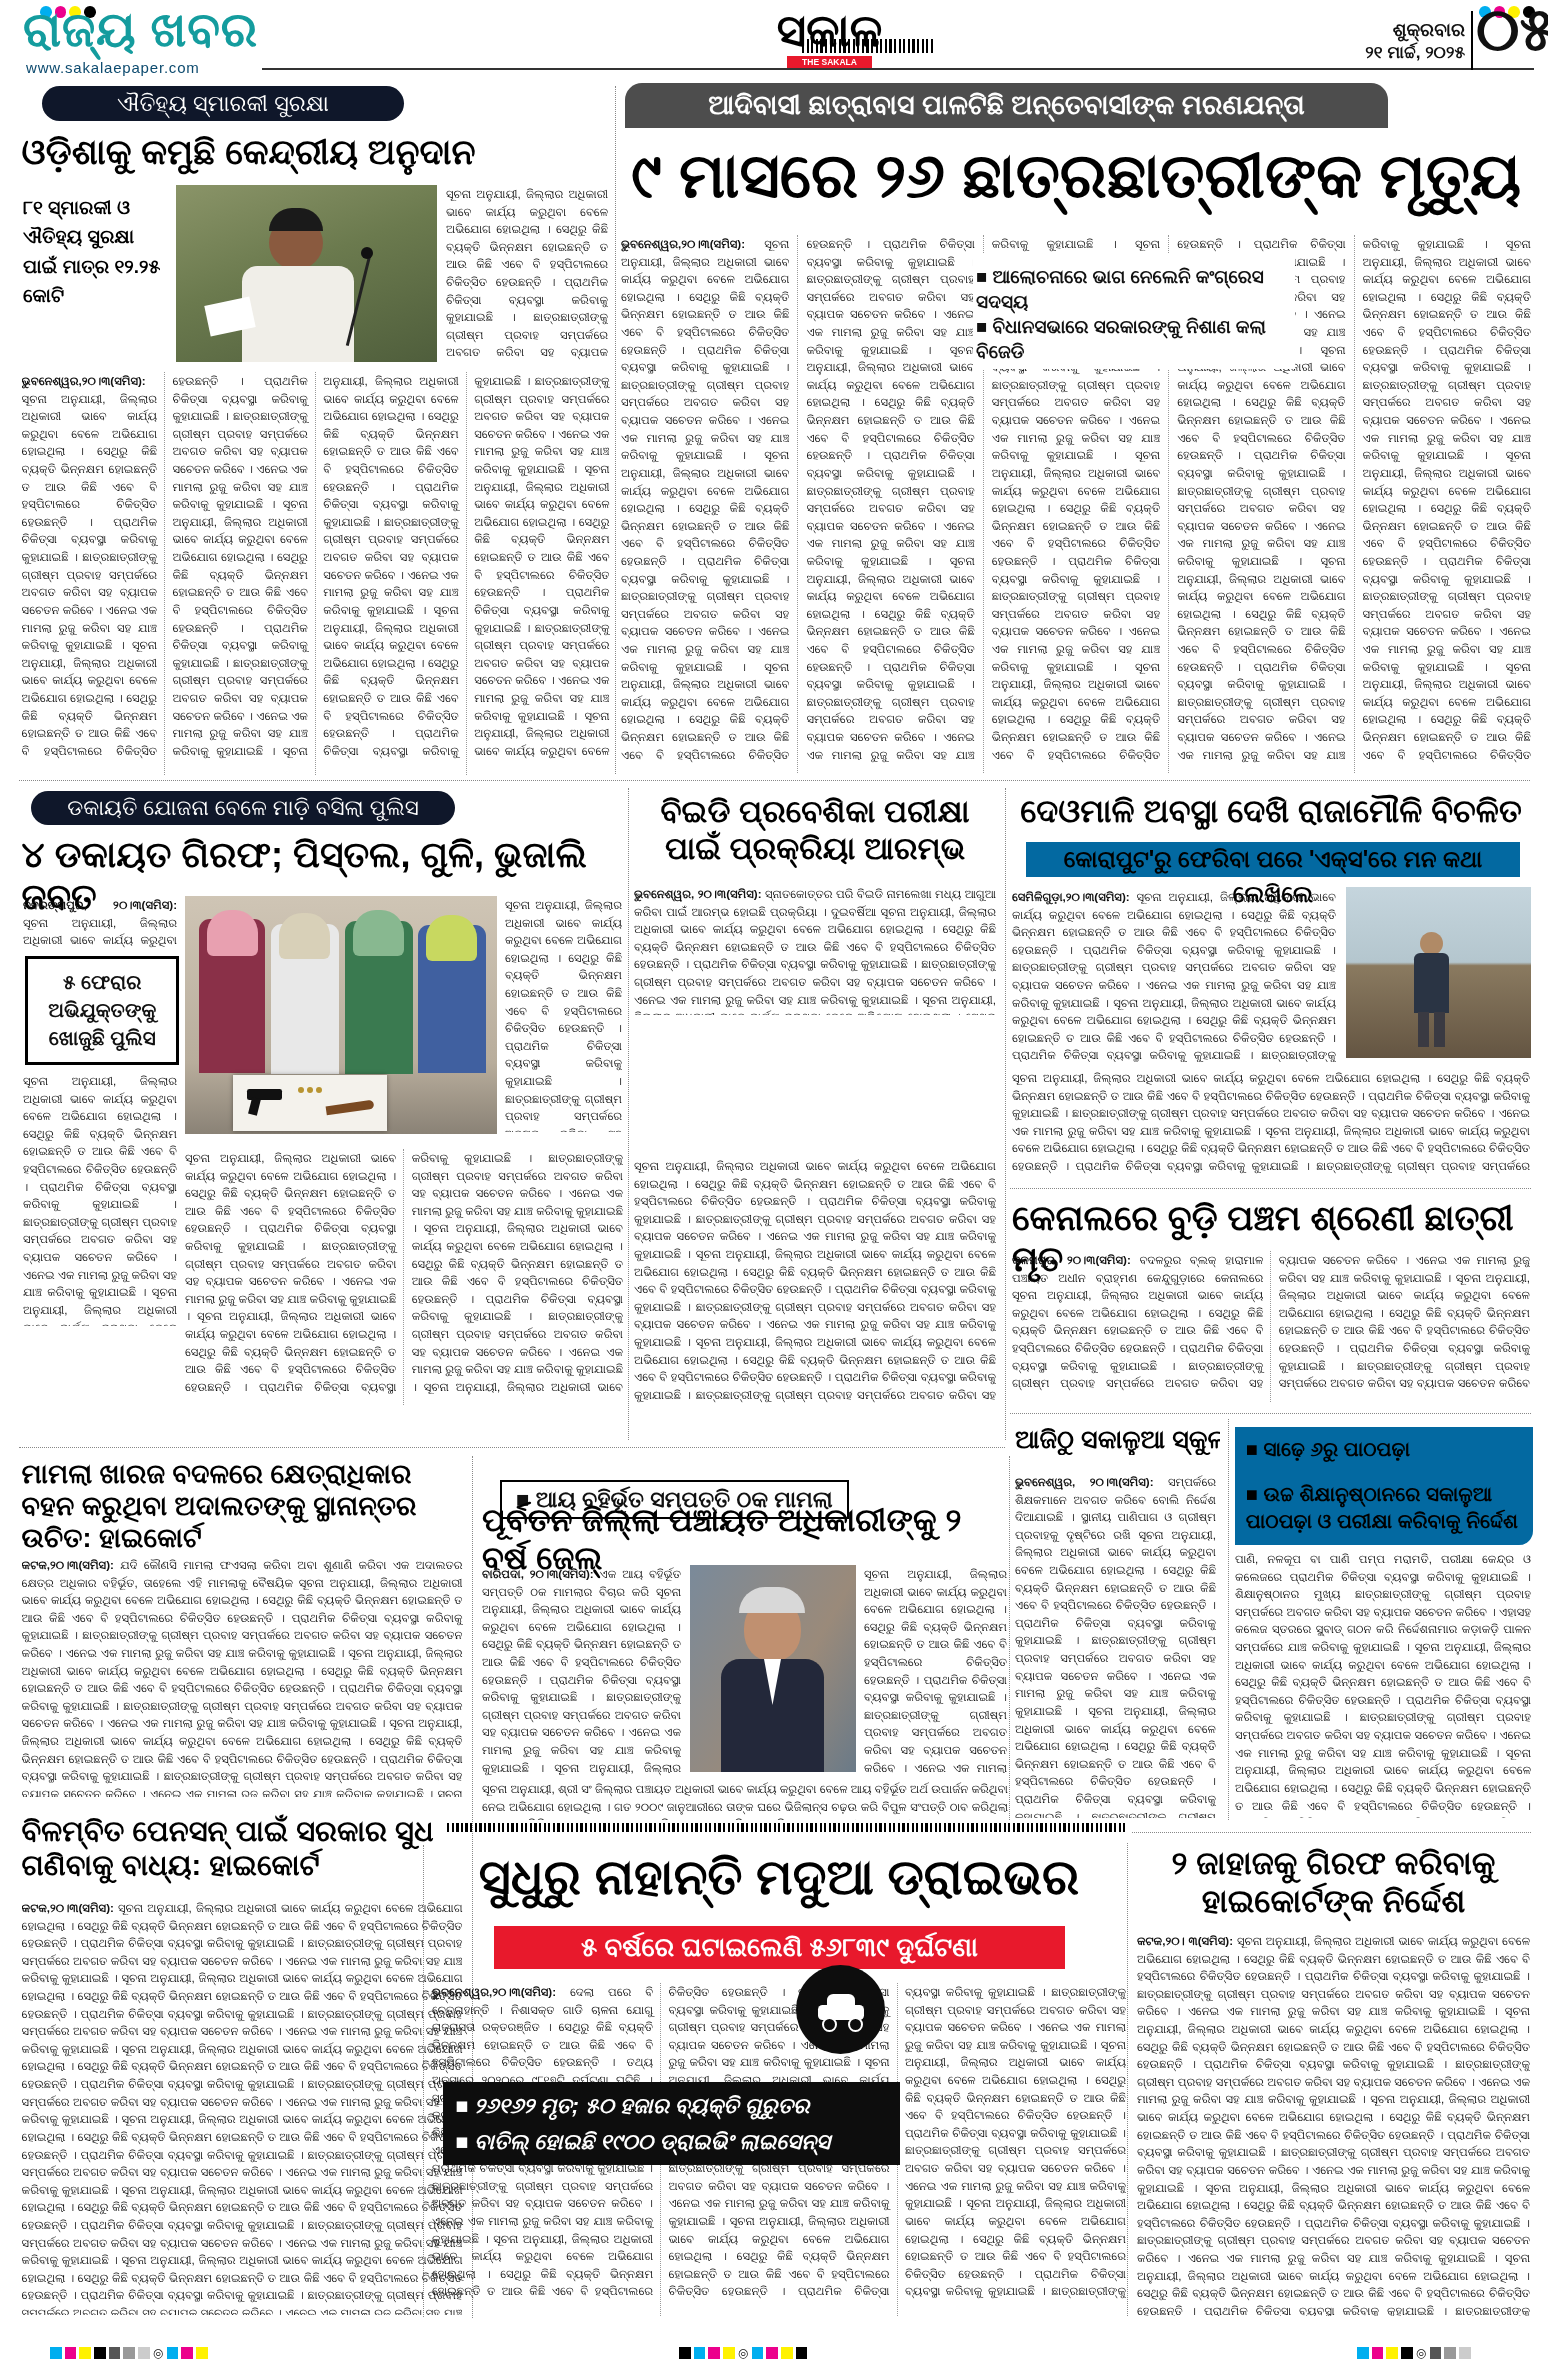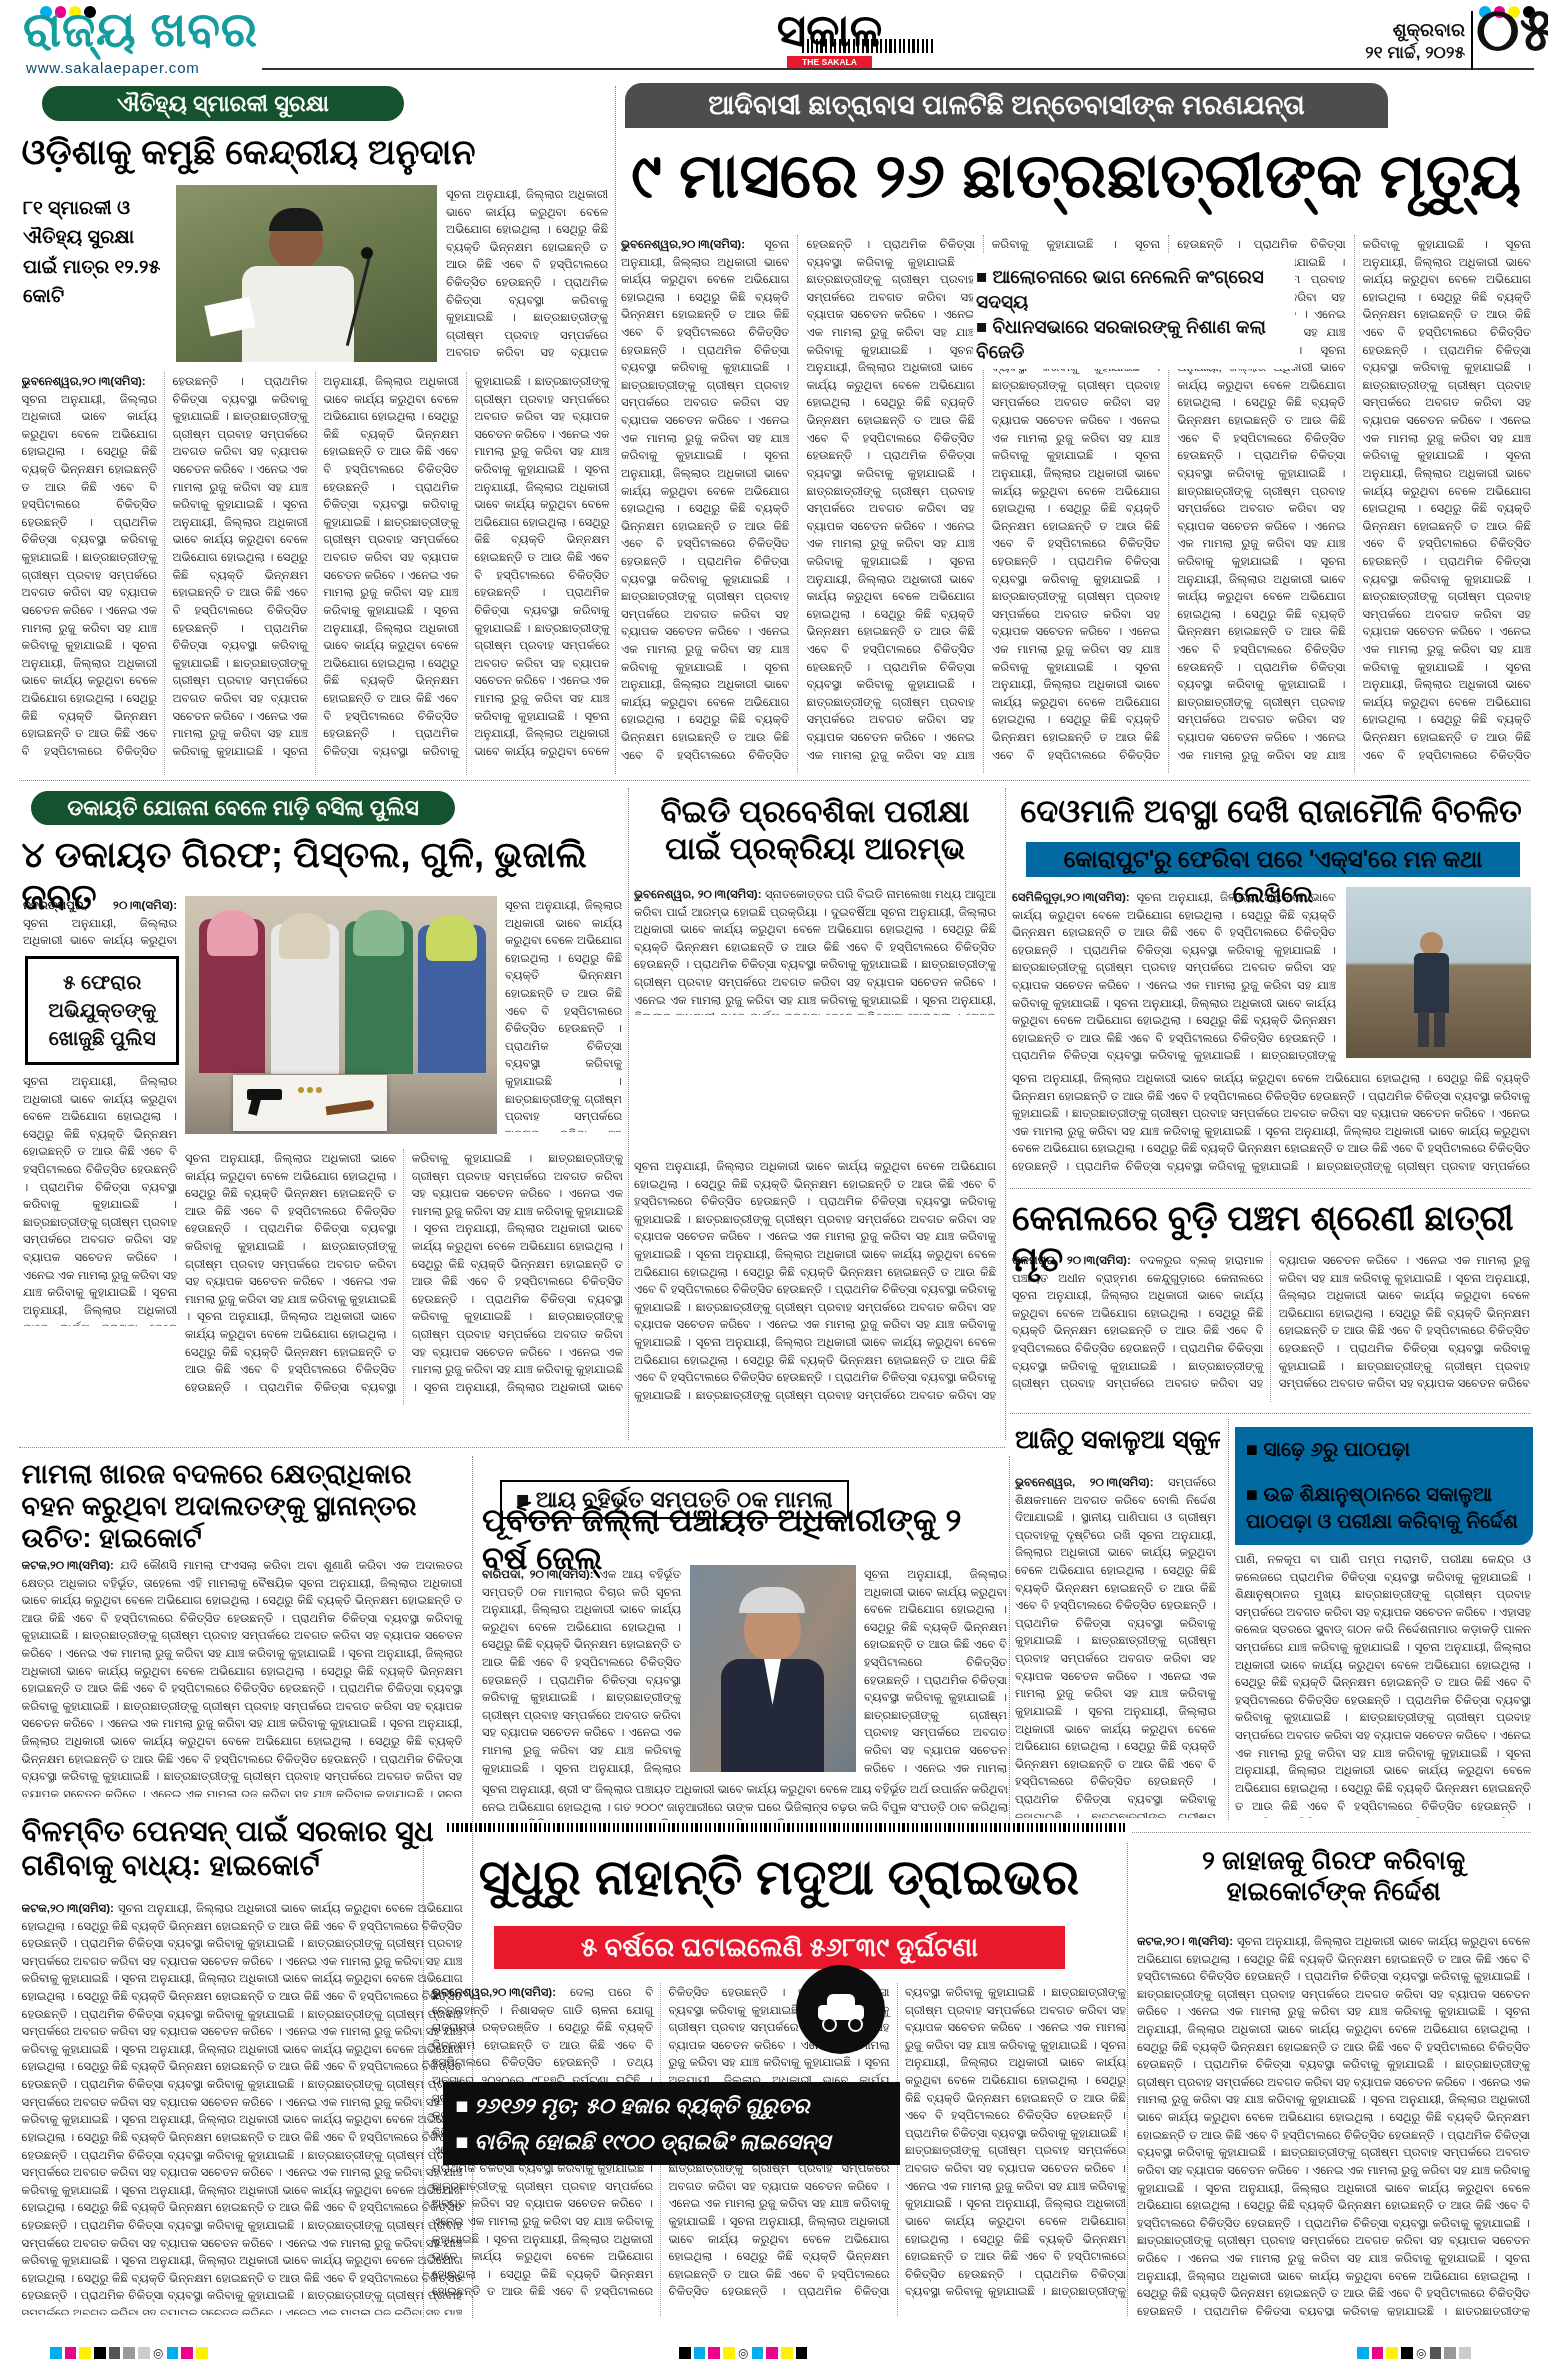--- a/index.html
+++ b/index.html
@@ -1,21 +1,21 @@
 <!DOCTYPE html>
 <html style="font-size:12.3px"><head>
 <meta charset="utf-8">
 <style>
   html,body{margin:0;padding:0;background:#f2f2f2;}
   #page{position:relative;width:1548px;height:2377px;background:#ffffff;overflow:hidden;
         font-family:"Liberation Sans","DejaVu Sans",sans-serif;color:#111;}
   .abs{position:absolute;}
   .hl{font-weight:bold;color:#000;line-height:1.18;}
   .center{text-align:center;}
-  .pill{background:#14532d;color:#fff;font-weight:bold;text-align:center;border-radius:21.6px;}
+  .pill{background:#0f172a;color:#fff;font-weight:normal;text-align:center;border-radius:21.6px;}
   .strapgray{background:#4d4d4d;color:#fff;font-weight:bold;text-align:center;border-radius:17px 17px 0 0;}
   .graybox{background:#0369a1;color:#000;font-weight:bold;}
   .redstrap{background:#e8192c;color:#fff;font-weight:bold;text-align:center;}
   .blackbox{background:#0d0d0d;color:#fff;font-weight:bold;}
   .body{ text-align:justify;font-size:11.6px;line-height:1.52;color:#101010;overflow:hidden;}
   .body .dl{font-weight:bold;}
   .c2{column-count:2;column-gap:15.4px;column-rule:1.5px dotted #999;}
   .c3{column-count:3;column-gap:15.4px;column-rule:1.5px dotted #999;}
   .c4{column-count:4;column-gap:15.4px;column-rule:1.5px dotted #999;}
   .c5{column-count:5;column-gap:17px;column-rule:1.5px dotted #999;}
@@ -240,21 +240,21 @@
     <div style="position:absolute;left:26px;top:52px;width:10.8px;height:10.8px;border-radius:50%;background:#0d0d0d;border:2.3px solid #fff;"></div>
     <div style="position:absolute;left:52px;top:52px;width:10.8px;height:10.8px;border-radius:50%;background:#0d0d0d;border:2.3px solid #fff;"></div>
   </div>
   <div class="abs blackbox" style="left:443px;top:2082px;width:432px;padding:9.3px 12.3px;font-style:italic;">
     <div class="bull" style="font-size:21.6px;color:#fff;">■ ୨୬୧୬୨ ମୃତ; ୫୦ ହଜାର ବ୍ୟକ୍ତି ଗୁରୁତର</div>
     <div class="bull" style="font-size:21.6px;color:#fff;margin-top:6.2px;">■ ବାତିଲ୍ ହୋଇଛି ୧୯୦୦ ଡ୍ରାଇଭିଂ ଲାଇସେନ୍ସ</div>
   </div>
 
   <div class="abs doth" style="left:1132px;top:1832px;width:399px;"></div>
   <div class="abs dotv" style="left:1127px;top:1843px;height:473px;"></div>
-  <div class="abs hl center" style="left:1137px;top:1845px;width:393px;font-size:26px;">୨ ଜାହାଜକୁ ଗିରଫ କରିବାକୁ ହାଇକୋର୍ଟଙ୍କ ନିର୍ଦ୍ଦେଶ</div>
+  <div class="abs hl center" style="left:1137px;top:1845px;width:393px;font-size:32px;">୨ ଜାହାଜକୁ ଗିରଫ କରିବାକୁ ହାଇକୋର୍ଟଙ୍କ ନିର୍ଦ୍ଦେଶ</div>
   <div class="body abs" style="left:1137px;top:1932px;width:393px;height:384px;">
     <span class="dl">କଟକ,୨୦। ୩(ସମିସ): </span>
     <span>ସୂଚନା ଅନୁଯାୟୀ, ଜିଲ୍ଲାର ଅଧିକାରୀ ଭାବେ କାର୍ଯ୍ୟ କରୁଥିବା ବେଳେ ଅଭିଯୋଗ ହୋଇଥିଲା । ସେଥିରୁ କିଛି ବ୍ୟକ୍ତି ଭିନ୍ନକ୍ଷମ ହୋଇଛନ୍ତି ତ ଆଉ କିଛି ଏବେ ବି ହସ୍ପିଟାଲରେ ଚିକିତ୍ସିତ ହେଉଛନ୍ତି । ପ୍ରାଥମିକ ଚିକିତ୍ସା ବ୍ୟବସ୍ଥା କରିବାକୁ କୁହାଯାଇଛି । ଛାତ୍ରଛାତ୍ରୀଙ୍କୁ ଗ୍ରୀଷ୍ମ ପ୍ରବାହ ସମ୍ପର୍କରେ ଅବଗତ କରିବା ସହ ବ୍ୟାପକ ସଚେତନ କରିବେ । ଏନେଇ ଏକ ମାମଲା ରୁଜୁ କରିବା ସହ ଯାଞ୍ଚ କରିବାକୁ କୁହାଯାଇଛି । ସୂଚନା ଅନୁଯାୟୀ, ଜିଲ୍ଲାର ଅଧିକାରୀ ଭାବେ କାର୍ଯ୍ୟ କରୁଥିବା ବେଳେ ଅଭିଯୋଗ ହୋଇଥିଲା । ସେଥିରୁ କିଛି ବ୍ୟକ୍ତି ଭିନ୍ନକ୍ଷମ ହୋଇଛନ୍ତି ତ ଆଉ କିଛି ଏବେ ବି ହସ୍ପିଟାଲରେ ଚିକିତ୍ସିତ ହେଉଛନ୍ତି । ପ୍ରାଥମିକ ଚିକିତ୍ସା ବ୍ୟବସ୍ଥା କରିବାକୁ କୁହାଯାଇଛି । ଛାତ୍ରଛାତ୍ରୀଙ୍କୁ ଗ୍ରୀଷ୍ମ ପ୍ରବାହ ସମ୍ପର୍କରେ ଅବଗତ କରିବା ସହ ବ୍ୟାପକ ସଚେତନ କରିବେ । ଏନେଇ ଏକ ମାମଲା ରୁଜୁ କରିବା ସହ ଯାଞ୍ଚ କରିବାକୁ କୁହାଯାଇଛି । ସୂଚନା ଅନୁଯାୟୀ, ଜିଲ୍ଲାର ଅଧିକାରୀ ଭାବେ କାର୍ଯ୍ୟ କରୁଥିବା ବେଳେ ଅଭିଯୋଗ ହୋଇଥିଲା । ସେଥିରୁ କିଛି ବ୍ୟକ୍ତି ଭିନ୍ନକ୍ଷମ ହୋଇଛନ୍ତି ତ ଆଉ କିଛି ଏବେ ବି ହସ୍ପିଟାଲରେ ଚିକିତ୍ସିତ ହେଉଛନ୍ତି । ପ୍ରାଥମିକ ଚିକିତ୍ସା ବ୍ୟବସ୍ଥା କରିବାକୁ କୁହାଯାଇଛି । ଛାତ୍ରଛାତ୍ରୀଙ୍କୁ ଗ୍ରୀଷ୍ମ ପ୍ରବାହ ସମ୍ପର୍କରେ ଅବଗତ କରିବା ସହ ବ୍ୟାପକ ସଚେତନ କରିବେ । ଏନେଇ ଏକ ମାମଲା ରୁଜୁ କରିବା ସହ ଯାଞ୍ଚ କରିବାକୁ କୁହାଯାଇଛି । ସୂଚନା ଅନୁଯାୟୀ, ଜିଲ୍ଲାର ଅଧିକାରୀ ଭାବେ କାର୍ଯ୍ୟ କରୁଥିବା ବେଳେ ଅଭିଯୋଗ ହୋଇଥିଲା । ସେଥିରୁ କିଛି ବ୍ୟକ୍ତି ଭିନ୍ନକ୍ଷମ ହୋଇଛନ୍ତି ତ ଆଉ କିଛି ଏବେ ବି ହସ୍ପିଟାଲରେ ଚିକିତ୍ସିତ ହେଉଛନ୍ତି । ପ୍ରାଥମିକ ଚିକିତ୍ସା ବ୍ୟବସ୍ଥା କରିବାକୁ କୁହାଯାଇଛି । ଛାତ୍ରଛାତ୍ରୀଙ୍କୁ ଗ୍ରୀଷ୍ମ ପ୍ରବାହ ସମ୍ପର୍କରେ ଅବଗତ କରିବା ସହ ବ୍ୟାପକ ସଚେତନ କରିବେ । ଏନେଇ ଏକ ମାମଲା ରୁଜୁ କରିବା ସହ ଯାଞ୍ଚ କରିବାକୁ କୁହାଯାଇଛି । ସୂଚନା ଅନୁଯାୟୀ, ଜିଲ୍ଲାର ଅଧିକାରୀ ଭାବେ କାର୍ଯ୍ୟ କରୁଥିବା ବେଳେ ଅଭିଯୋଗ ହୋଇଥିଲା । ସେଥିରୁ କିଛି ବ୍ୟକ୍ତି ଭିନ୍ନକ୍ଷମ ହୋଇଛନ୍ତି ତ ଆଉ କିଛି ଏବେ ବି ହସ୍ପିଟାଲରେ ଚିକିତ୍ସିତ ହେଉଛନ୍ତି । ପ୍ରାଥମିକ ଚିକିତ୍ସା ବ୍ୟବସ୍ଥା କରିବାକୁ କୁହାଯାଇଛି । ଛାତ୍ରଛାତ୍ରୀଙ୍କୁ ଗ୍ରୀଷ୍ମ ପ୍ରବାହ ସମ୍ପର୍କରେ ଅବଗତ କରିବା ସହ ବ୍ୟାପକ ସଚେତନ କରିବେ । ଏନେଇ ଏକ ମାମଲା ରୁଜୁ କରିବା ସହ ଯାଞ୍ଚ କରିବାକୁ କୁହାଯାଇଛି । ସୂଚନା ଅନୁଯାୟୀ, ଜିଲ୍ଲାର ଅଧିକାରୀ ଭାବେ କାର୍ଯ୍ୟ କରୁଥିବା ବେଳେ ଅଭିଯୋଗ ହୋଇଥିଲା । ସେଥିରୁ କିଛି ବ୍ୟକ୍ତି ଭିନ୍ନକ୍ଷମ ହୋଇଛନ୍ତି ତ ଆଉ କିଛି ଏବେ ବି ହସ୍ପିଟାଲରେ ଚିକିତ୍ସିତ ହେଉଛନ୍ତି । ପ୍ରାଥମିକ ଚିକିତ୍ସା ବ୍ୟବସ୍ଥା କରିବାକୁ କୁହାଯାଇଛି । ଛାତ୍ରଛାତ୍ରୀଙ୍କୁ ଗ୍ରୀଷ୍ମ ପ୍ରବାହ ସମ୍ପର୍କରେ ଅବଗତ କରିବା ସହ ବ୍ୟାପକ ସଚେତନ କରିବେ । ଏନେଇ ଏକ ମାମଲା ରୁଜୁ କରିବା ସହ ଯାଞ୍ଚ କରିବାକୁ କୁହାଯାଇଛି । ସୂଚନା ଅନୁଯାୟୀ, ଜିଲ୍ଲାର ଅଧିକାରୀ ଭାବେ କାର୍ଯ୍ୟ କରୁଥିବା ବେଳେ ଅଭିଯୋଗ ହୋଇଥିଲା । ସେଥିରୁ କିଛି ବ୍ୟକ୍ତି ଭିନ୍ନକ୍ଷମ ହୋଇଛନ୍ତି ତ ଆଉ କିଛି ଏବେ ବି ହସ୍ପିଟାଲରେ ଚିକିତ୍ସିତ ହେଉଛନ୍ତି । ପ୍ରାଥମିକ ଚିକିତ୍ସା ବ୍ୟବସ୍ଥା କରିବାକୁ କୁହାଯାଇଛି । ଛାତ୍ରଛାତ୍ରୀଙ୍କୁ ଗ୍ରୀଷ୍ମ ପ୍ରବାହ ସମ୍ପର୍କରେ ଅବଗତ କରିବା ସହ ବ୍ୟାପକ ସଚେତନ କରିବେ । ଏନେଇ ଏକ ମାମଲା ରୁଜୁ କରିବା ସହ ଯାଞ୍ଚ କରିବାକୁ କୁହାଯାଇଛି ।</span>
   </div>
 
   <div class="abs regrow" style="left:50px;top:2346px;">
     <span class="regsq" style="background:#00aeef;"></span>
       <span class="regsq" style="background:#ec008c;"></span>
       <span class="regsq" style="background:#fff200;"></span>
       <span class="regsq" style="background:#000;"></span>

